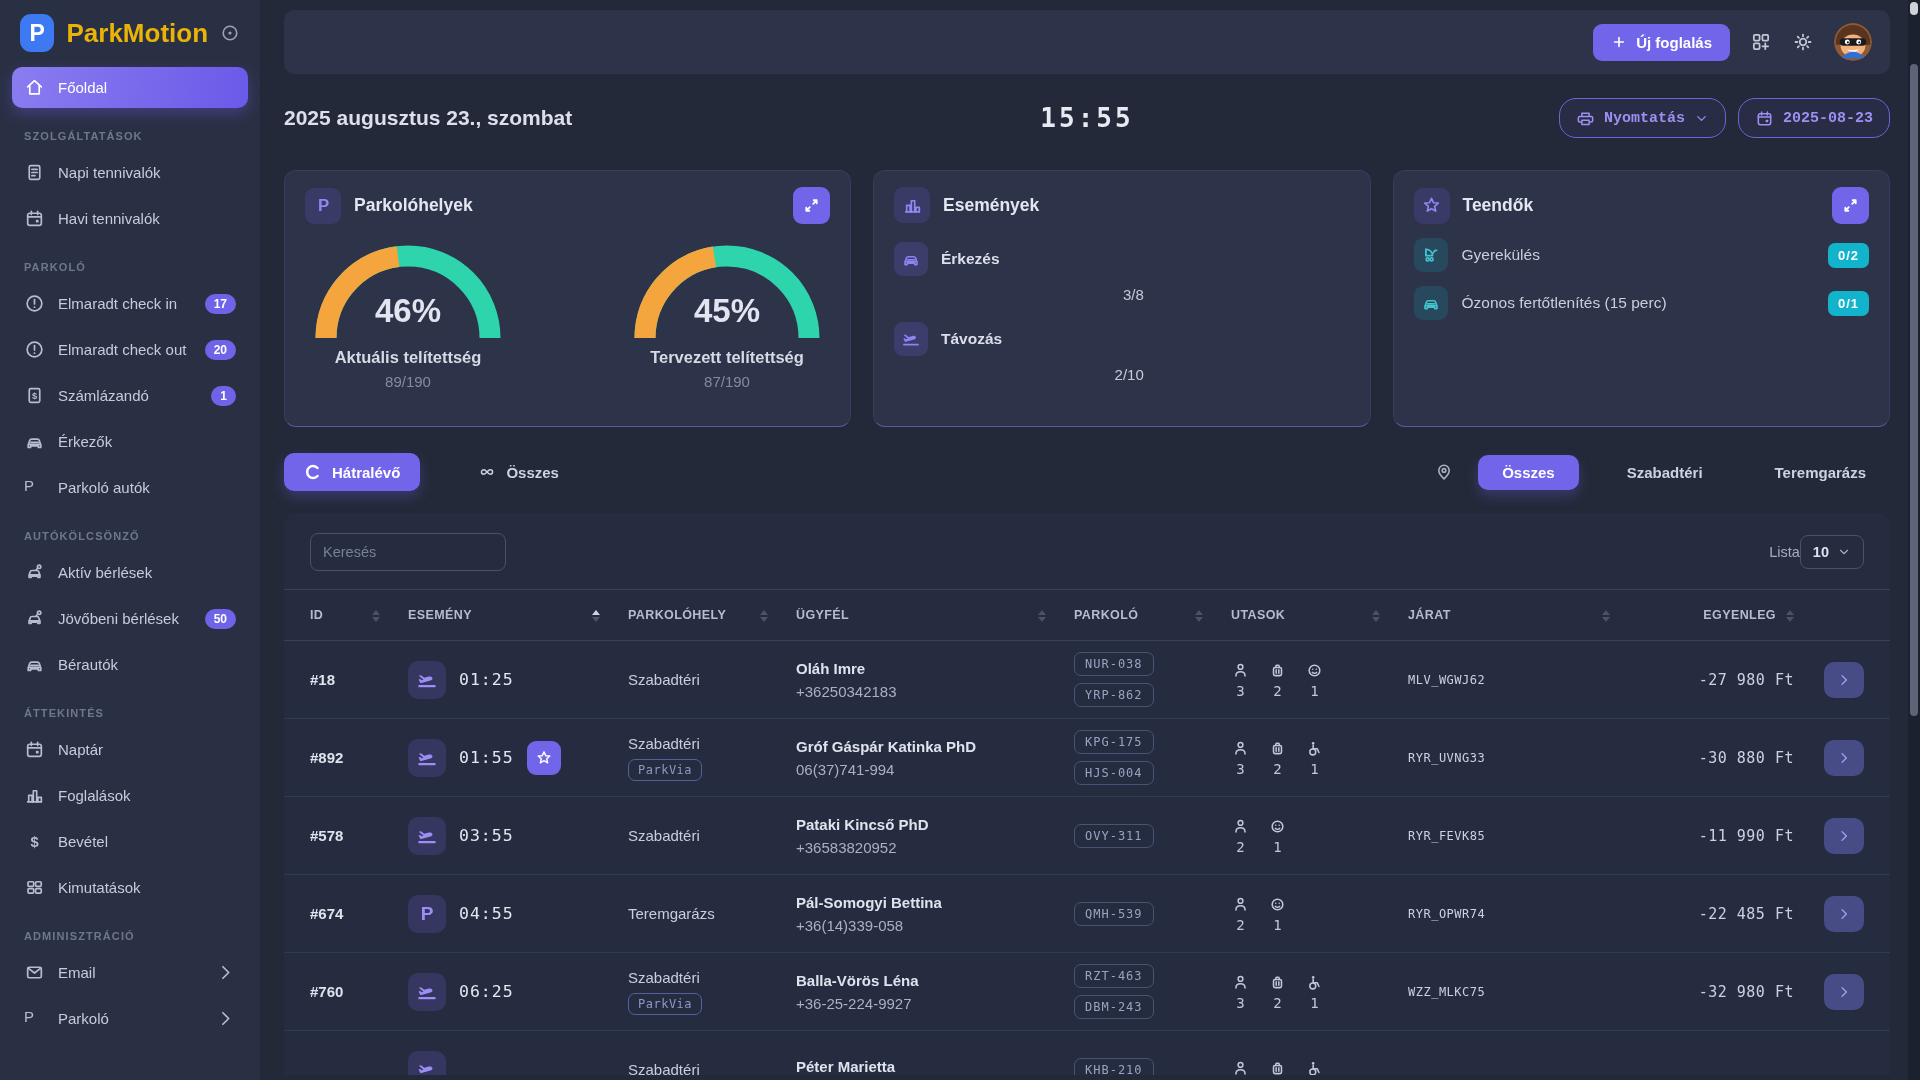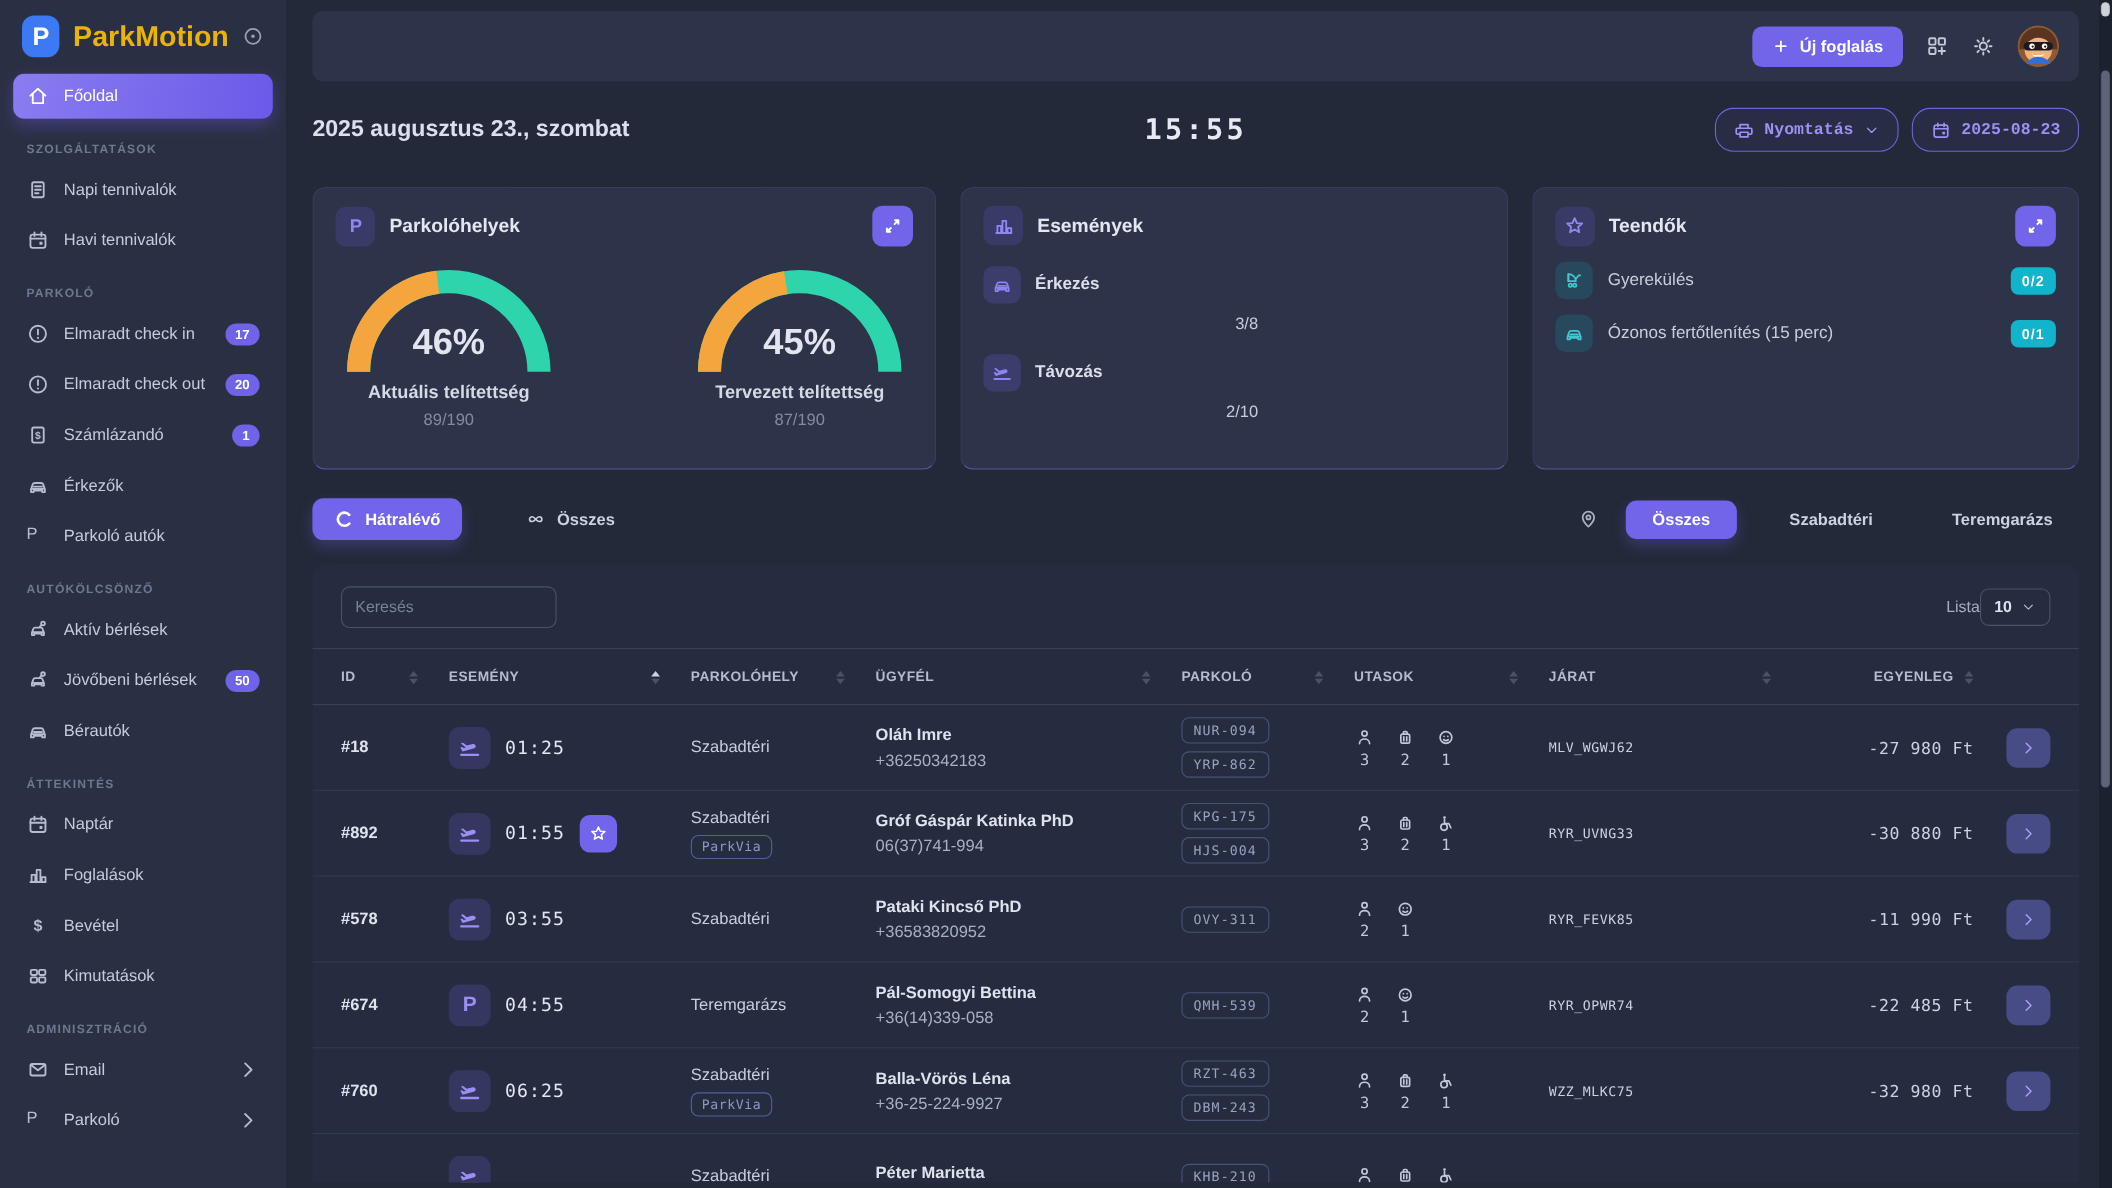--- a/index.html
+++ b/index.html
@@ -747,21 +747,21 @@
         <div>
           <div class="place">Szabadtéri</div>
 
         </div>
         <div>
           <div class="cust-name">Oláh Imre</div>
           <div class="cust-phone">+36250342183</div>
         </div>
         <div class="plates">
 
-            <span class="plate">NUR-094</span>
+            <span class="plate">NUR-038</span>
 
             <span class="plate">YRP-862</span>
 
         </div>
         <div class="pax">
 
             <span class="pax-u">
               <span class="ico">
               <svg viewBox="0 0 20 20" fill="none" stroke="currentColor" stroke-width="1.6" stroke-linecap="round" stroke-linejoin="round">
                 <circle cx="10" cy="6.2" r="2.5"></circle>

